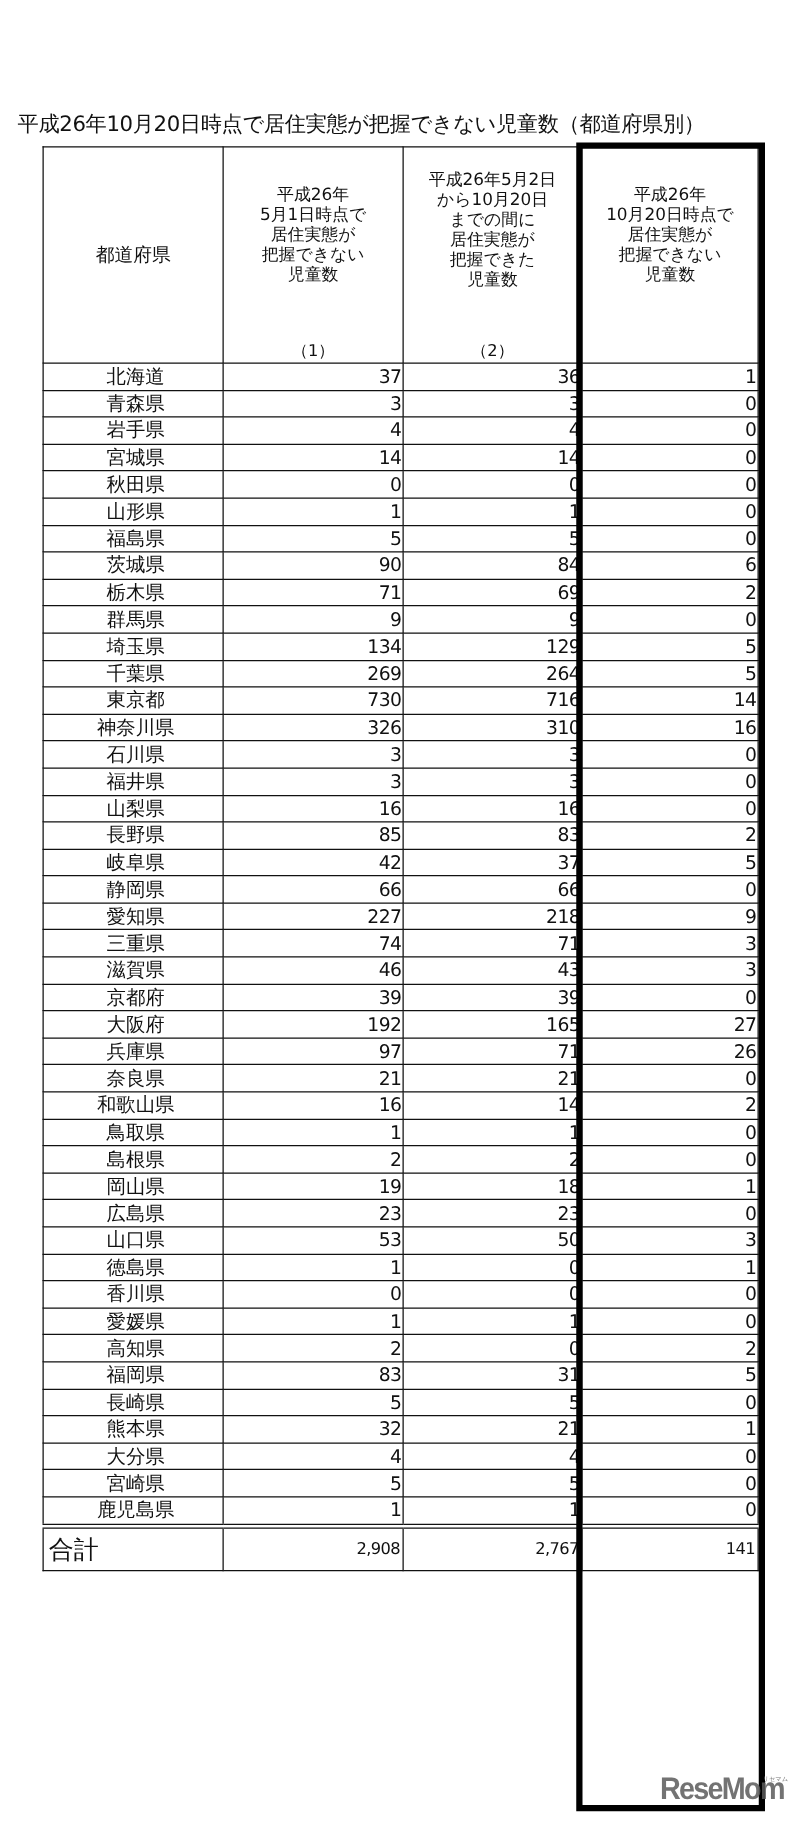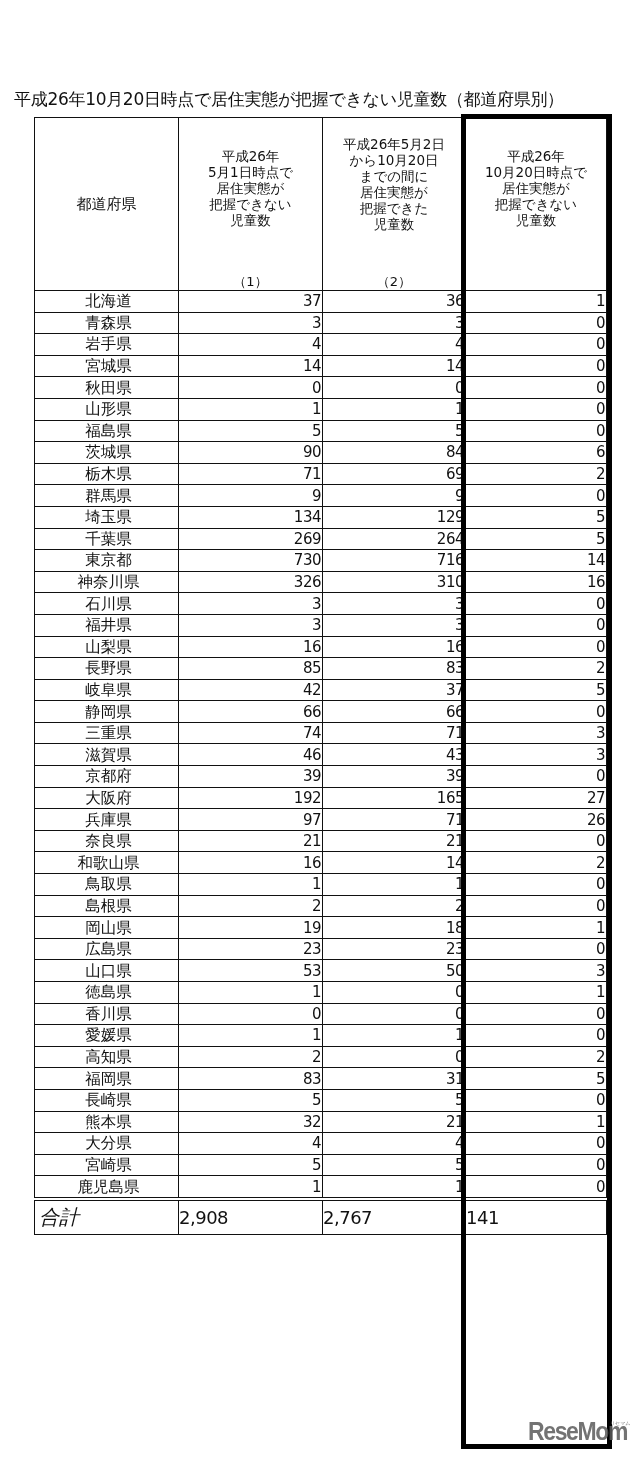--- a/index.html
+++ b/index.html
@@ -16,22 +16,22 @@
   .tbl thead th.pref-h { vertical-align: middle; font-size: 15px; }
   .hdr-text { display: block; white-space: pre-line; }
   .th-c2 .hdr-text { padding-top: 30px; }
   .th-c3 .hdr-text { padding-top: 18px; }
   .th-c4 .hdr-text { padding-top: 30px; }
   .hdr-num { position: absolute; left: 0; right: 0; bottom: 0px; font-size: 13px; text-align: center; }
   .tbl tbody td { height: 20.6px; font-size: 15px; line-height: 20px; }
   .tbl tbody td.pref { text-align: center; padding-left: 4px; font-size: 15.5px; }
   .tbl tbody td.num { text-align: right; padding-right: 1px; letter-spacing: -0.5px; }
   .tbl tfoot td { height: 33px; font-size: 19px; border-top: 4px double #111; }
-  .tbl tfoot td.pref { padding-left: 4px; font-size: 20px; font-style: italic; }
-  .tbl tfoot td.num { text-align: left; padding-right: 2px; font-size: 18px; letter-spacing: -0.5px; }
+  .tbl tfoot td.pref { padding-left: 4px; font-size: 20px; }
+  .tbl tfoot td.num { text-align: right; padding-right: 2px; font-size: 13px; letter-spacing: -0.5px; }
   .bold-frame { position: absolute; left: 461px; top: 114px; width: 141px; height: 1325px;
                 border: 5px solid #000; pointer-events: none; }
   .watermark { position: absolute; left: 528px; top: 1417px; font-family: "Liberation Sans", sans-serif;
                font-weight: bold; font-size: 25px; color: rgba(90,90,90,0.85); letter-spacing: -1.5px;
                transform: scaleX(0.92); transform-origin: left; }
   .watermark-sub { position: absolute; left: 610px; top: 1420px; font-size: 5px; color: #777; }
 </style>
 </head>
 <body>
 
@@ -188,20 +188,26 @@
         <td class="num">37</td>
         <td class="num">5</td>
       </tr>
       <tr>
         <td class="pref">静岡県</td>
         <td class="num">66</td>
         <td class="num">66</td>
         <td class="num">0</td>
       </tr>
       <tr>
+        <td class="pref">愛知県</td>
+        <td class="num">227</td>
+        <td class="num">218</td>
+        <td class="num">9</td>
+      </tr>
+      <tr>
         <td class="pref">三重県</td>
         <td class="num">74</td>
         <td class="num">71</td>
         <td class="num">3</td>
       </tr>
       <tr>
         <td class="pref">滋賀県</td>
         <td class="num">46</td>
         <td class="num">43</td>
         <td class="num">3</td>

